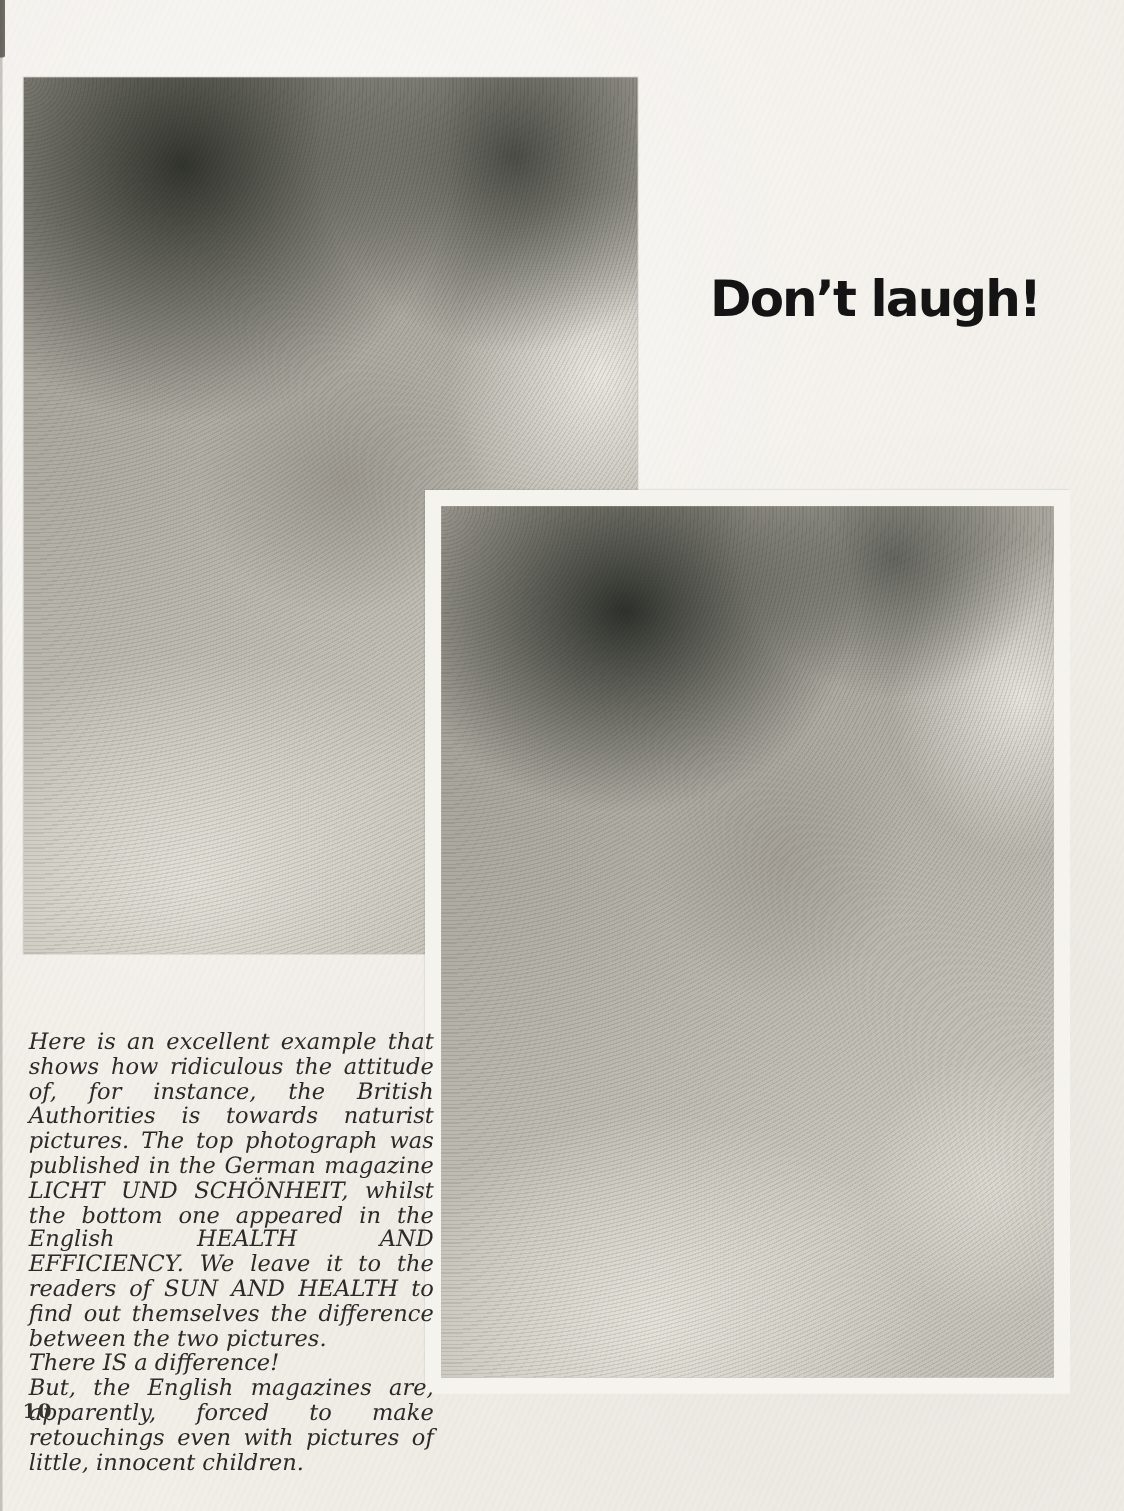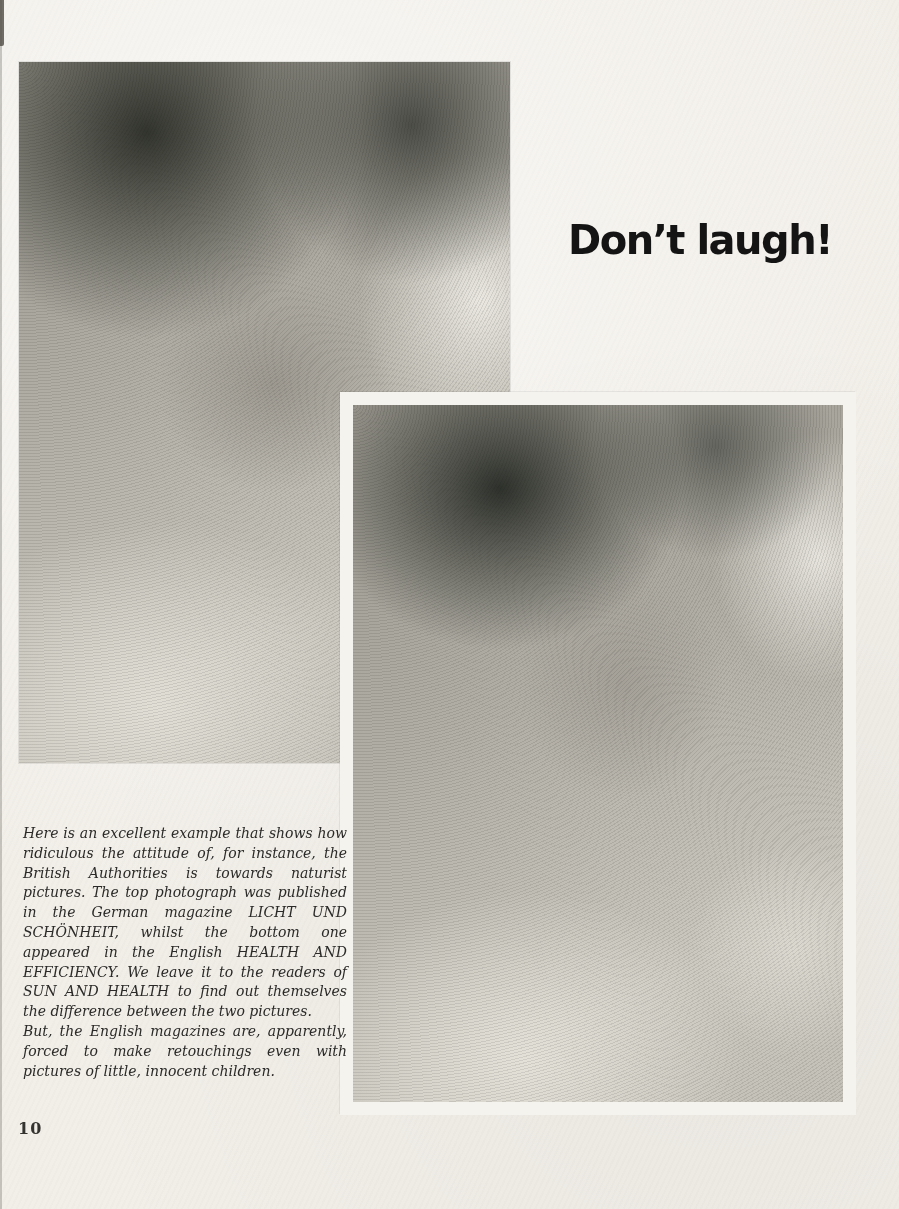--- a/index.html
+++ b/index.html
@@ -71,21 +71,21 @@
     font-weight:bold;
     font-size:40px;line-height:46px;
     letter-spacing:-1.5px;
     color:#141414;
     white-space:nowrap;
   }
   .article{
     position:absolute;left:23px;top:824px;width:324px;
     font-family:"DejaVu Serif", serif;
     font-style:italic;
-    font-size:14px;line-height:19.8px;
+    font-size:18px;line-height:19.8px;
     text-align:justify;
     color:#2b2a28;
   }
   .article p{margin:0;}
   .page-number{
     position:absolute;left:18px;top:1119px;
     font-family:"DejaVu Serif", serif;
     font-size:16px;font-weight:bold;
     letter-spacing:1px;
     color:#35332f;
@@ -102,18 +102,19 @@
   <div class="photo photo-top"></div>
 
   <div class="photo-frame">
     <div class="photo-bottom"></div>
   </div>
 
   <h1 class="headline">Don’t laugh!</h1>
 
   <div class="article">
     <p>Here is an excellent example that shows how ridiculous the attitude of, for instance, the British Authorities is towards naturist pictures. The top photograph was published in the German magazine LICHT UND SCHÖNHEIT, whilst the bottom one appeared in the English HEALTH AND EFFICIENCY. We leave it to the readers of SUN AND HEALTH to find out themselves the difference between the two pictures.</p>
+    <p>There IS a difference!</p>
     <p>But, the English magazines are, apparently, forced to make retouchings even with pictures of little, innocent children.</p>
   </div>
 
   <div class="page-number">10</div>
 
 </div>
 
 </body></html>

